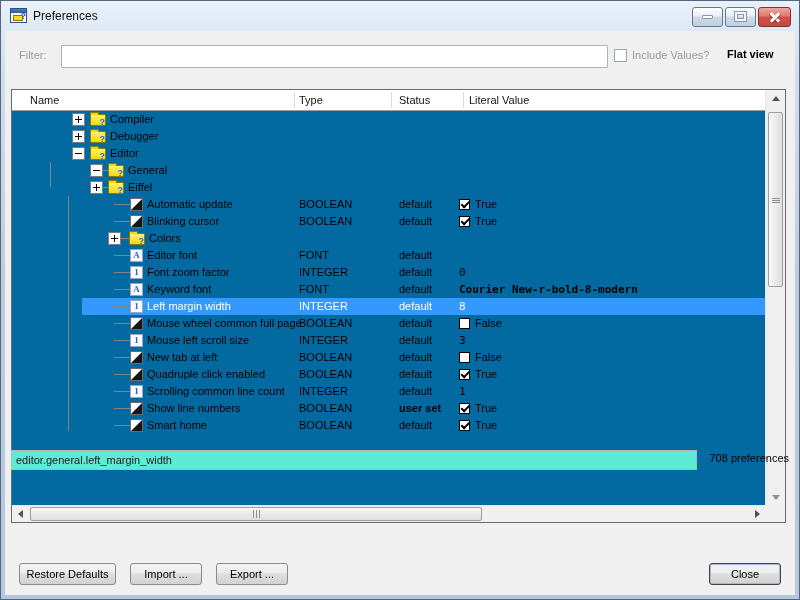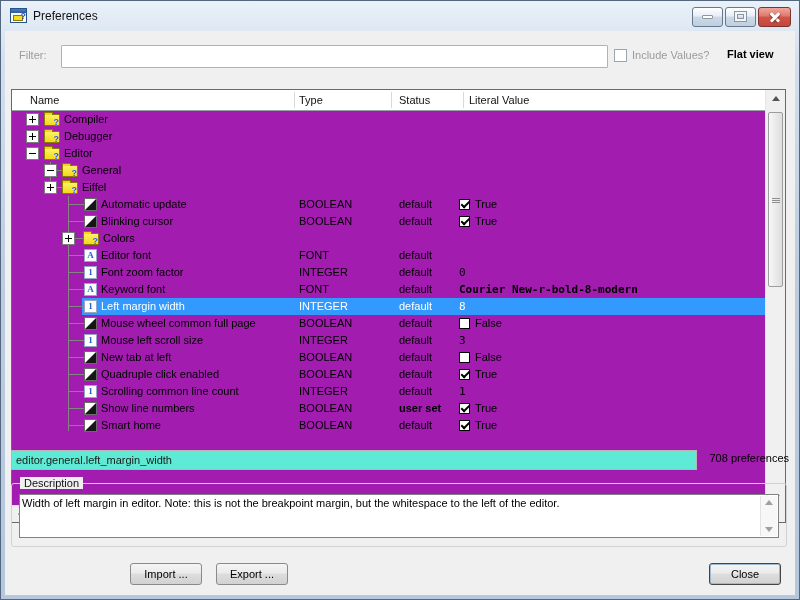--- a/index.html
+++ b/index.html
@@ -31,29 +31,29 @@
   
   .client{position:absolute;left:4px;right:4px;top:30px;bottom:4px;background:#f0f0f0;}
   .lbl-gray{color:#9b9b9b;}
   .filter-label{position:absolute;left:14px;top:18px;}
   .filter-input{position:absolute;left:56px;top:14px;width:547px;height:23px;border:1px solid #aab4bd;
     border-radius:1px;background:#fff;font:11px "Liberation Sans",sans-serif;padding:0 4px;outline:none;}
   .inc-box{position:absolute;left:609px;top:18px;width:13px;height:13px;background:#fff;border:1px solid #9da5ad;}
   .inc-label{position:absolute;left:627px;top:18px;}
   .flatview{position:absolute;left:722px;top:17px;font-weight:bold;color:#000;cursor:default;}
   
-  .panel{position:absolute;left:6px;top:58px;width:775px;height:434px;background:#a21caf;border:1px solid #696969;}
+  .panel{position:absolute;left:6px;top:58px;width:775px;height:434px;background:#0369a1;border:1px solid #696969;}
   .ghead{position:absolute;left:0;top:0;right:20px;height:21px;background:#fff;border-bottom:1px solid #9aa0a5;}
   .hcell{position:absolute;top:0;height:20px;line-height:20px;color:#111;}
   .h-name{left:18px;} .h-type{left:287px;} .h-status{left:387px;} .h-value{left:457px;}
   .hsep{position:absolute;top:2px;bottom:2px;width:1px;background:#d9d9d9;}
   .rows{position:absolute;left:0;top:21px;right:20px;bottom:17px;overflow:hidden;}
   .tline{position:absolute;width:1px;background:#848484;}
   .row{position:relative;height:17px;line-height:17px;white-space:nowrap;}
-  .row .name{display:flex;align-items:center;height:17px;position:relative;z-index:1;}
+  .row .name{display:flex;align-items:center;height:17px;position:relative;z-index:1;margin-left:46px;}
   .sel-bg{position:absolute;left:70px;right:0;top:0;bottom:0;background:#3399ff;}
   .row.selected .lab,.row.selected .cell{color:#fff;}
   .expbox{width:13px;height:13px;flex:none;background:#fff;border:1px solid #7d7d7d;position:relative;}
   .expbox::before{content:"";position:absolute;left:2px;right:2px;top:5px;height:1px;background:#000;}
   .expbox.plus::after{content:"";position:absolute;top:2px;bottom:2px;left:5px;width:1px;background:#000;}
   .hline{height:1px;background:#848484;flex:none;align-self:center;}
   .hline.invis{background:transparent;}
   .ficon{width:16px;height:12px;flex:none;position:relative;border:1px solid #8a7a00;border-radius:1px;
     background:linear-gradient(#fff166,#f2d816);margin-top:0px;}
   .ficon::before{content:"";position:absolute;top:-3px;left:-1px;width:7px;height:2px;
@@ -355,32 +355,19 @@
         <div class="hbtn right">
             <span class="tri right"></span>
           </div>
       </div>
       <div class="corner"></div>
     </div>
 
     <div class="statusfield">editor.general.left_margin_width</div>
     <span class="prefcount">708 preferences</span>
 
-    <div class="group">
-      <span class="grouplabel">Description</span>
-      <div class="descbox">
-        <div class="desctext">Width of left margin in editor.  Note: this is not the breakpoint margin, but the whitespace to the left of the editor.</div>
-        <div class="descscroll">
-          <div class="sbtn up">
-              <span class="tri up" style="border-bottom-color:#9aa0a6"></span>
-            </div>
-          <div class="sbtn down" style="position:absolute;bottom:0;left:0;right:0">
-              <span class="tri down" style="border-top-color:#9aa0a6"></span>
-            </div>
-        </div>
-      </div>
-    </div>
-
+
+    <div class="btn btn-restore">Restore Defaults</div>
     <div class="btn btn-import">Import ...</div>
     <div class="btn btn-export">Export ...</div>
     <div class="btn btn-close">Close</div>
   </div>
 </div>
 
 </body></html>

